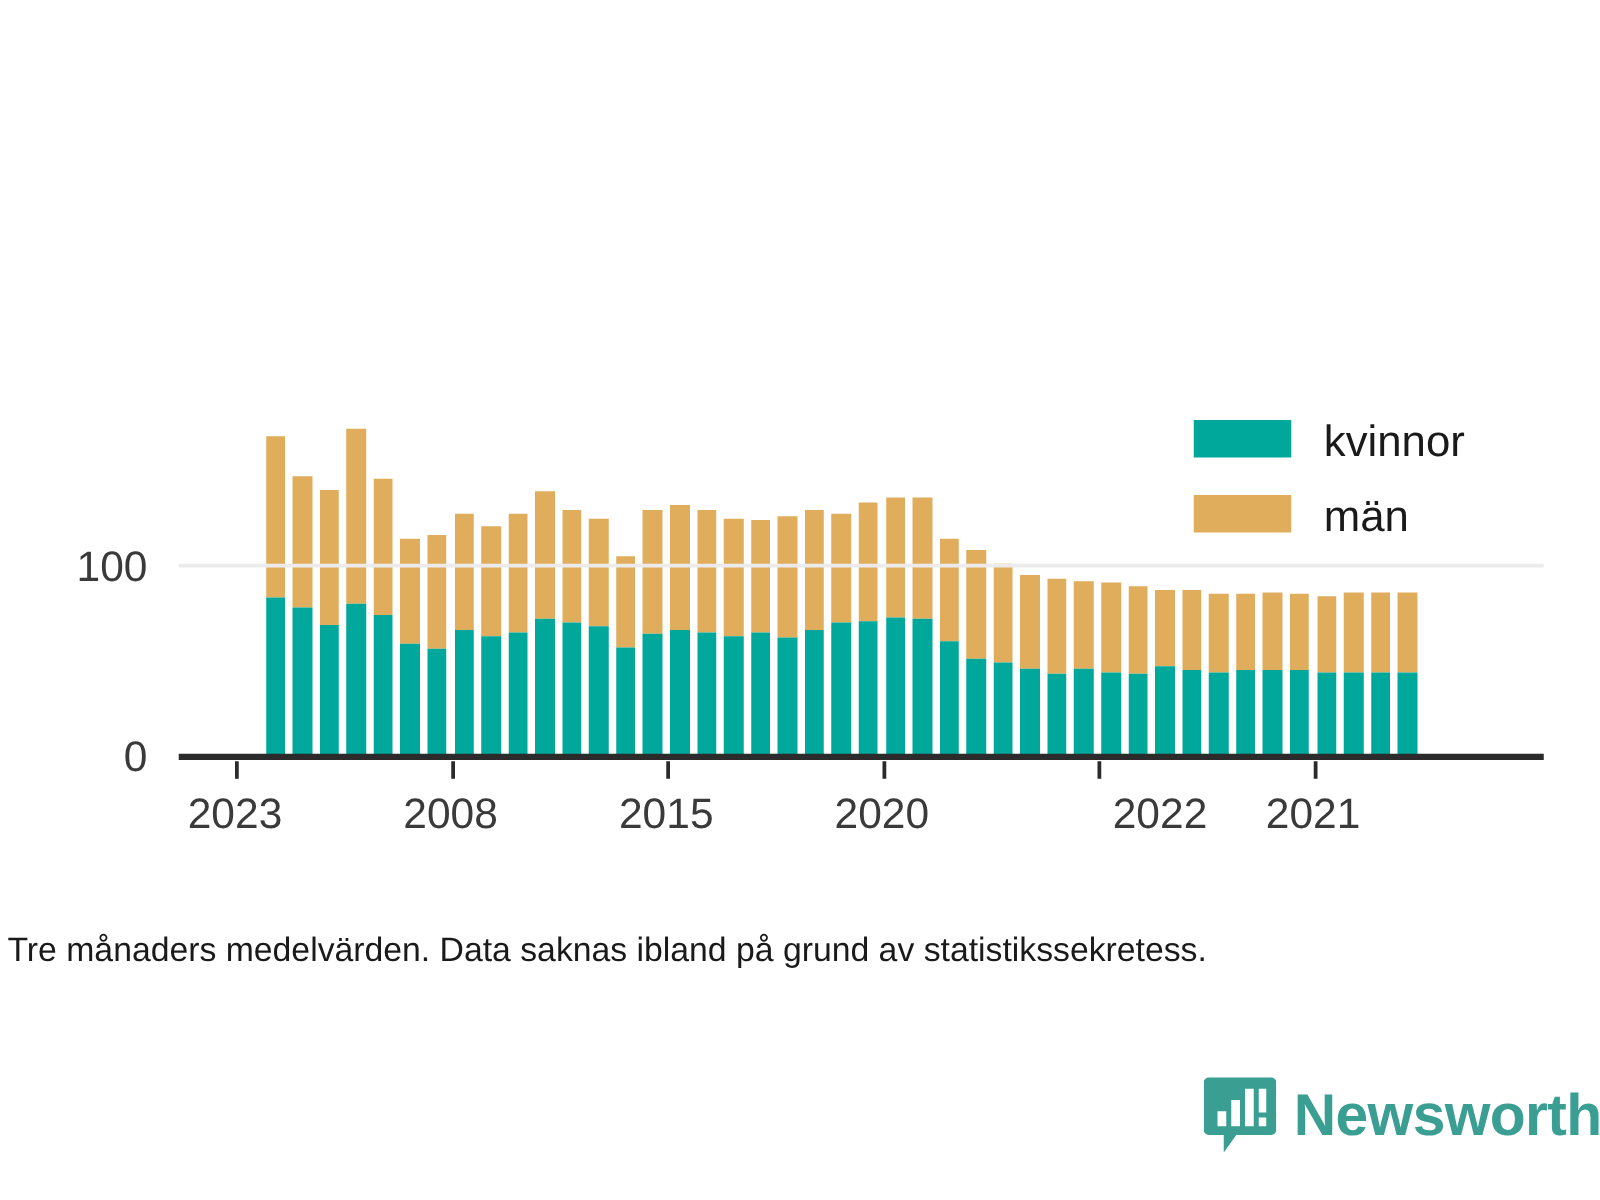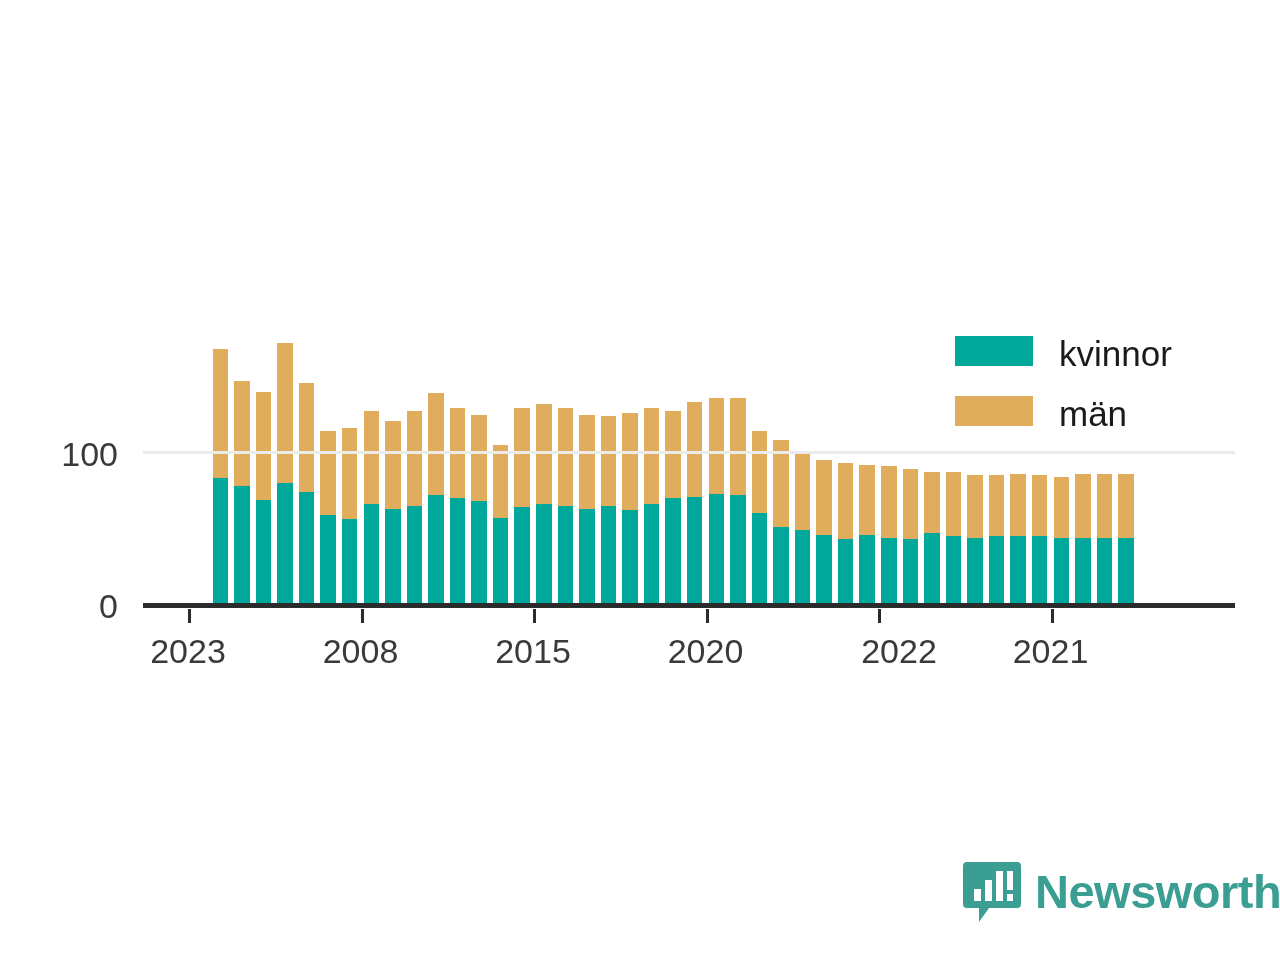--- a/index.html
+++ b/index.html
@@ -278,37 +278,38 @@
         <div class="ytick-label" style="top: 454px; left: 0px; width: 118px;">100</div>
         <div class="xtick" style="left: 188px; top: 609px;"></div>
         <div class="xtick-label" style="left: 188px; top: 632px;">2023</div>
         <div class="xtick" style="left: 360.5px; top: 609px;"></div>
         <div class="xtick-label" style="left: 360.5px; top: 632px;">2008</div>
         <div class="xtick" style="left: 533px; top: 609px;"></div>
         <div class="xtick-label" style="left: 533px; top: 632px;">2015</div>
         <div class="xtick" style="left: 705.5px; top: 609px;"></div>
         <div class="xtick-label" style="left: 705.5px; top: 632px;">2020</div>
         <div class="xtick" style="left: 878px; top: 609px;"></div>
-        <div class="xtick-label" style="left: 899px; top: 632px;">2022</div>
+        <div class="xtick-label" style="left: 928px; top: 632px;">2022</div>
         <div class="xtick" style="left: 1050.5px; top: 609px;"></div>
         <div class="xtick-label" style="left: 1050.5px; top: 632px;">2021</div>
       </div>
   </div>
 
   <div class="legend" id="legend">
       <div class="legend-row">
         <span class="legend-swatch" style="background: rgb(0, 167, 155);"></span>
         <span class="legend-label">kvinnor</span>
       </div>
       <div class="legend-row">
         <span class="legend-swatch" style="background: rgb(224, 173, 92);"></span>
         <span class="legend-label">män</span>
       </div>
     </div>
 
+  <div class="footnote">Tre månaders medelvärden. Data saknas ibland på grund av statistikssekretess.</div>
 
   <div class="logo">
     <svg class="logo-mark" viewBox="0 0 58 62">
       <path d="M4 2 H54 A4 4 0 0 1 58 6 V44 A4 4 0 0 1 54 48 H26 L16 62 L16 48 H4 A4 4 0 0 1 0 44 V6 A4 4 0 0 1 4 2 Z" fill="#3a9e93"></path>
       <rect x="11" y="29" width="7" height="12" fill="#ffffff"></rect>
       <rect x="22" y="20" width="7" height="21" fill="#ffffff"></rect>
       <rect x="33" y="11" width="7" height="30" fill="#ffffff"></rect>
       <rect x="44" y="11" width="6" height="19" fill="#ffffff"></rect>
       <rect x="44" y="34" width="6" height="7" fill="#ffffff"></rect>
     </svg>

